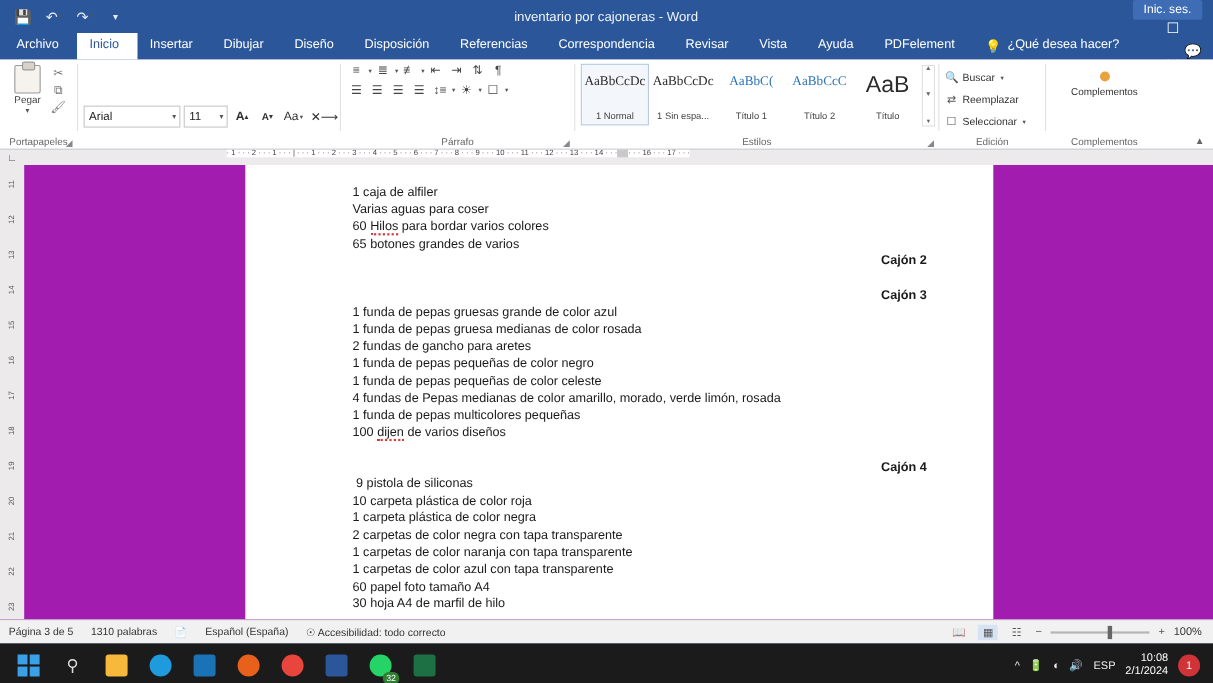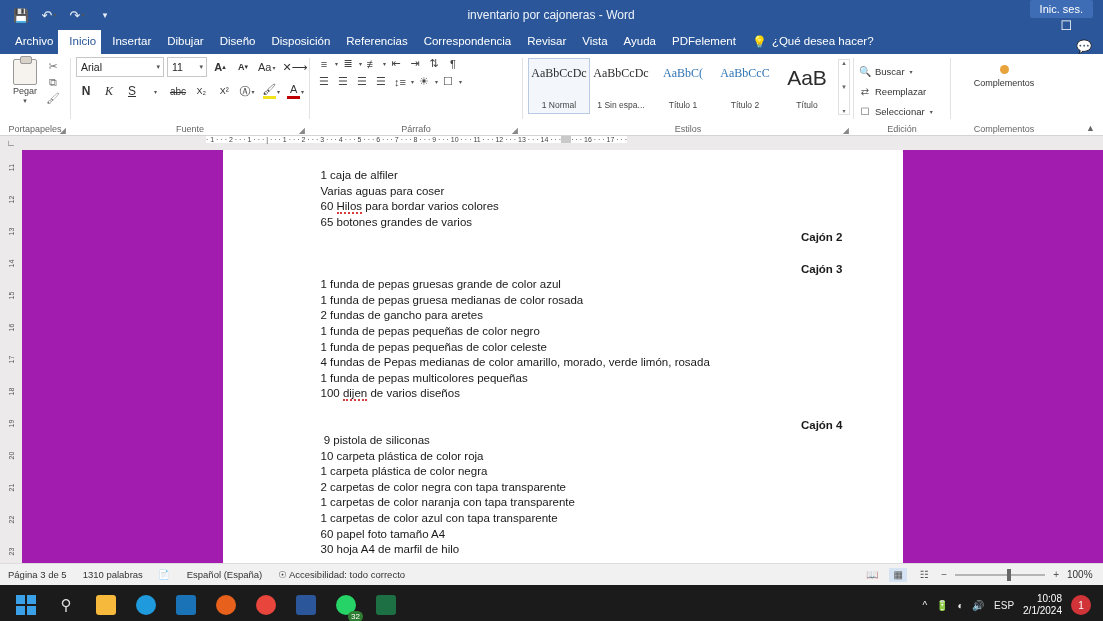--- a/index.html
+++ b/index.html
@@ -35,21 +35,21 @@
     color:#fff; font-size:13px;
   }
   .win-btn.close { background:#e81123; width:46px; font-size:15px; }
 
   
   .tabbar {
     height:24px; background:#2b579a; display:flex; align-items:flex-end;
     padding-left:4px; position:relative;
   }
   .tab {
-    font-size:11.5px; color:#ffffff; padding:4px 5px 5px 11px; line-height:1;
+    font-size:11.5px; color:#ffffff; padding:4px 17px 5px 11px; line-height:1;
     height:24px; display:flex; align-items:center;
   }
   .tab.active { background:#ffffff; color:#2b579a; }
   .tab.tell-me { color:#ffffff; display:flex; align-items:center; gap:5px; }
   .bulb { font-size:12px; }
   .tabbar-right { margin-left:auto; display:flex; align-items:center; padding-right:10px; }
   .comment-icon { color:#fff; font-size:13px; }
 
   
   .ribbon {
@@ -80,21 +80,21 @@
   .clip-icon:before {
     content:""; position:absolute; top:-4px; left:6px; width:10px; height:6px;
     border:1.5px solid #9a9a9a; border-radius:2px; background:#d8d2c8;
   }
   .paste-caret { font-size:7px; color:#555; }
   .clip-small { display:flex; flex-direction:column; gap:3px; padding-top:3px; }
   .clip-small div { font-size:11px; color:#777; width:16px; text-align:center; }
 
   
   .font-group { width:238px; }
-  .font-row { display:flex; align-items:center; gap:3px; margin-bottom:4px; }
+  .font-row { display:flex; align-items:center; gap:3px; margin-bottom:4px;margin-top:39px; }
   .font-name {
     width:88px; height:20px; border:1px solid #c7c7c7; background:#fff;
     font-size:10.5px; color:#222; padding:0 4px; display:flex; align-items:center;
     position:relative;
   }
   .font-size {
     width:40px; height:20px; border:1px solid #c7c7c7; background:#fff;
     font-size:10.5px; color:#222; padding:0 4px; display:flex; align-items:center;
     position:relative;
   }

